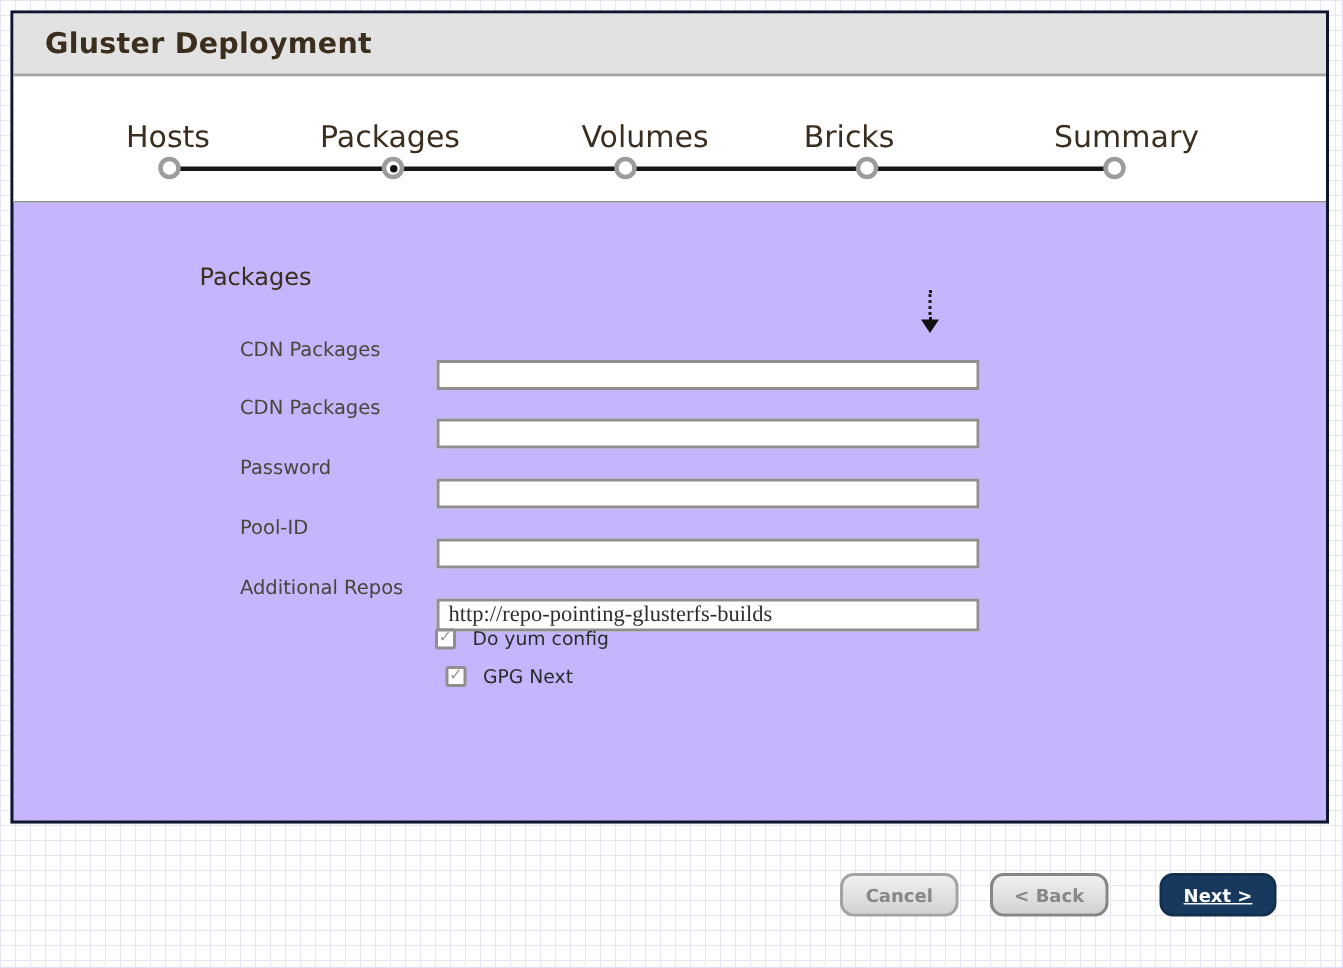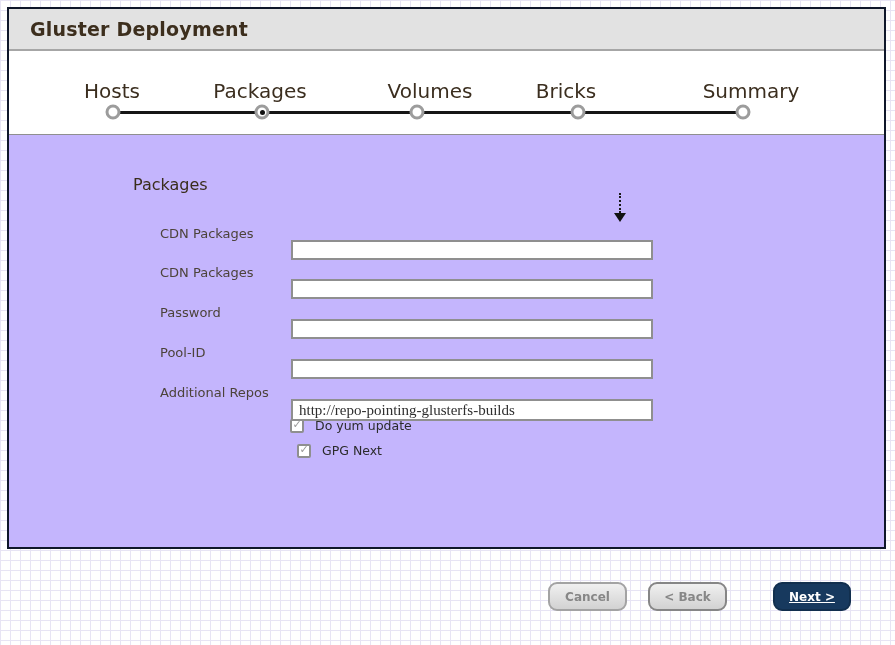--- a/index.html
+++ b/index.html
@@ -87,21 +87,21 @@
   }
   .checklabel{font-size:12.5px;color:#2b2b2b;white-space:nowrap;}
   
   .btn{
     position:absolute;top:447px;height:29px;box-sizing:border-box;border-radius:9px;
     font-family:"DejaVu Sans","Liberation Sans",sans-serif;font-size:12px;font-weight:bold;
     display:flex;align-items:center;justify-content:center;cursor:pointer;
     white-space:nowrap;
   }
   .btn-gray{
-    background:linear-gradient(#f0f0f0,#d2d2d2);color:#878787;
+    background:linear-gradient(#f0f0f0,#d2d2d2);color:#878787;margin-left:12px;
   }
   #cancel-btn{left:539px;width:79px;border:2px solid #a3a3a3;}
   #back-btn{left:639px;width:79px;border:2px solid #868686;}
   #next-btn{
     left:764px;width:78px;background:#17395e;color:#ffffff;border:2px solid #122f4e;text-decoration:underline;
   }
 </style>
 </head>
 <body>
 
@@ -159,21 +159,21 @@
 
     <div class="field-row tall" style="top:248px">
       <label>Additional Repos</label>
       <input type="text" value="http://repo-pointing-glusterfs-builds" style="">
     </div>
 
     <div class="checkrow" style="left:281px;top:283px">
       <span class="checkbox">
         <span class="check">✓</span>
       </span>
-      <span class="checklabel">Do yum update</span>
+      <span class="checklabel">Do yum config</span>
     </div>
 
     <div class="checkrow" style="left:288px;top:308px">
       <span class="checkbox">
         <span class="check">✓</span>
       </span>
       <span class="checklabel">GPG Next</span>
     </div>
 
     <button class="btn btn-gray" id="cancel-btn">Cancel</button>

